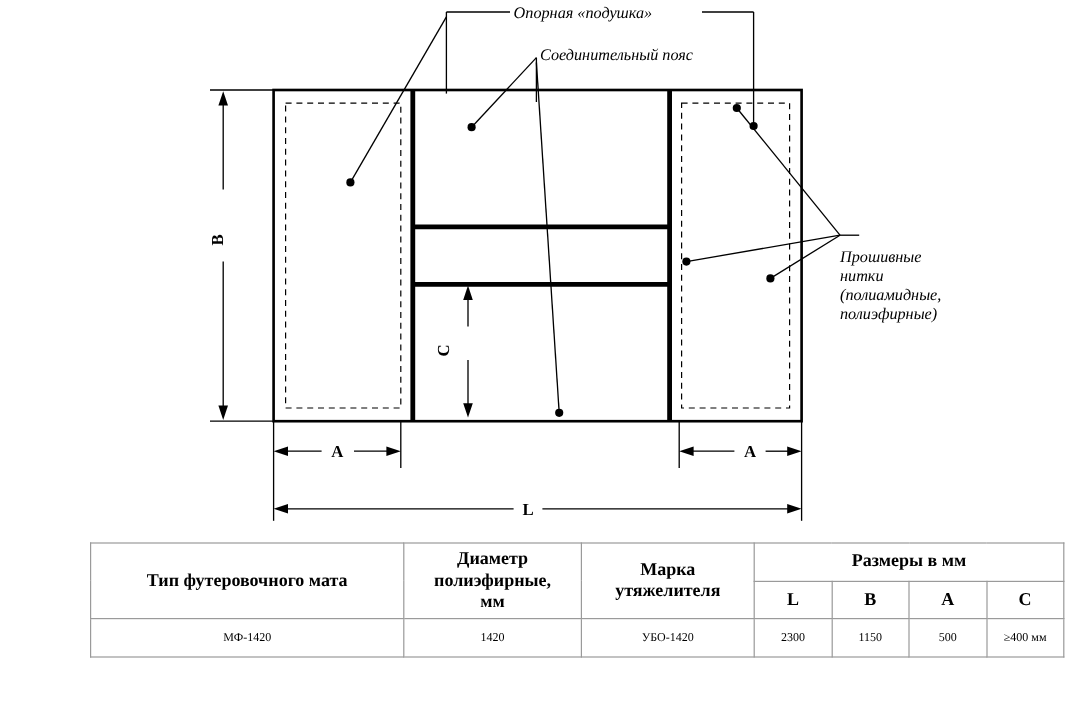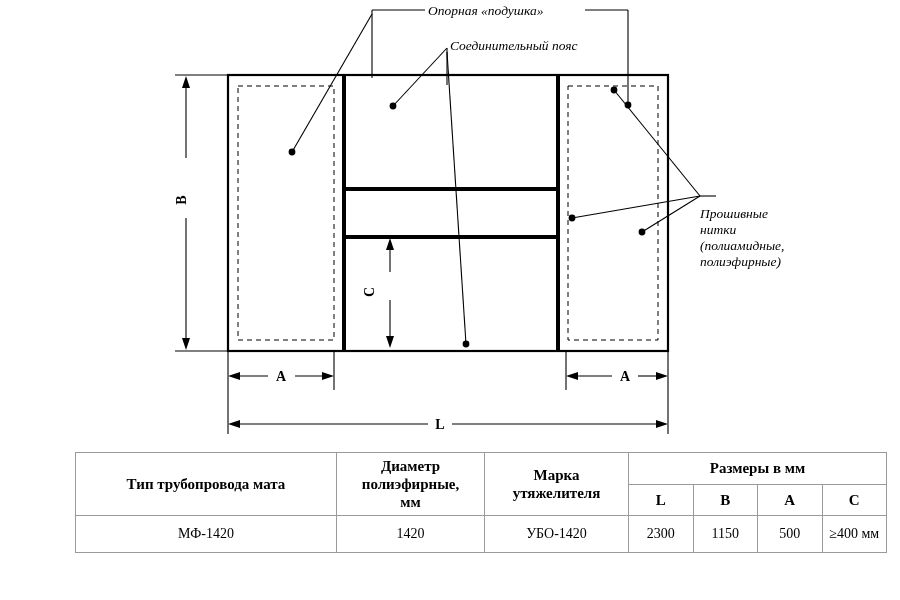--- a/index.html
+++ b/index.html
@@ -56,21 +56,21 @@
     font-family: "Liberation Serif", serif;
   }
   table.spec th {
     font-weight: bold;
     font-size: 15px;
     line-height: 1.2;
     padding: 4px 6px;
     background: #ffffff;
   }
   table.spec td {
-    font-size: 14px;
+    font-size: 10px;
     padding: 10px 4px;
     background: #ffffff;
   }
   .col-type { width: 248px; }
   .col-diam { width: 135px; margin-top: 24px; }
   .col-mark { width: 131px; }
   .col-l    { width: 62px; }
   .col-b    { width: 62px; }
   .col-a    { width: 56px; }
   .col-c    { width: 88px; }
@@ -182,21 +182,21 @@
       <polygon points="668,424 656,420 656,428" fill="#000"></polygon>
       <text class="dim-label" x="440" y="429" text-anchor="middle">L</text>
     </g>
   </svg>
 </div>
 
 <div id="spec-table-wrap">
   <table class="spec">
     <thead>
       <tr>
-        <th class="col-type" rowspan="2">Тип трубопровода мата</th>
+        <th class="col-type" rowspan="2">Тип футеровочного мата</th>
         <th class="col-diam" rowspan="2">
           <div>Диаметр</div>
           <div>полиэфирные,</div>
           <div>мм</div>
         </th>
         <th class="col-mark" rowspan="2">
           <div>Марка</div>
           <div>утяжелителя</div>
         </th>
         <th class="hdr-sizes" colspan="4">Размеры в мм</th>

